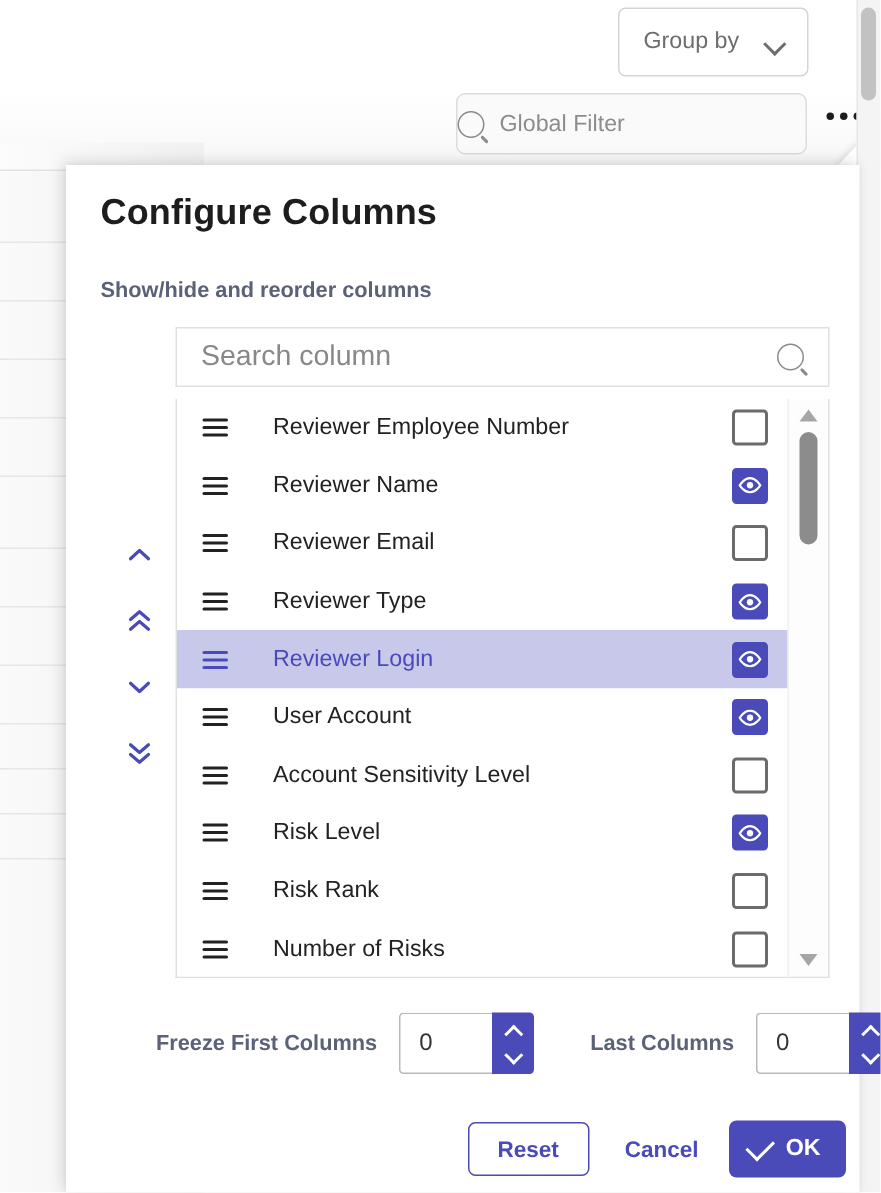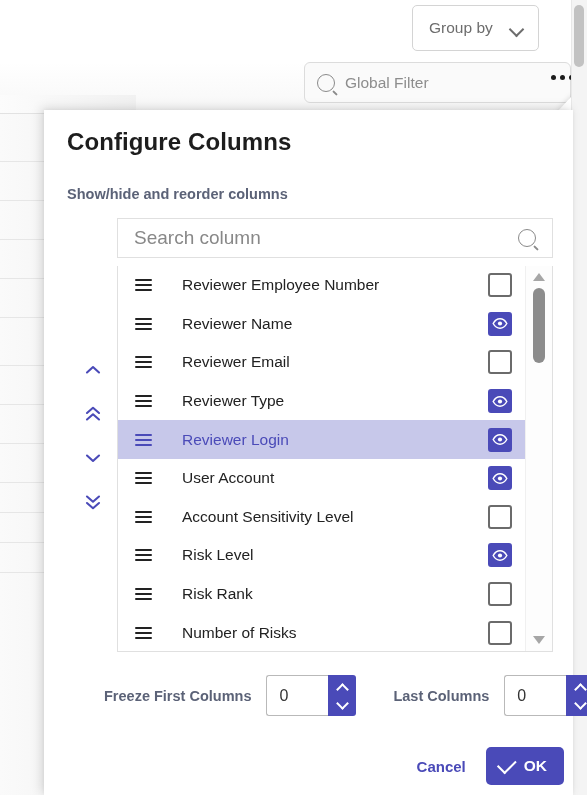--- a/index.html
+++ b/index.html
@@ -95,29 +95,29 @@
     border-left: 2px solid currentColor;
     border-bottom: 2px solid currentColor;
     transform: rotate(-45deg);
   }
 
   
   #globalfilter {
     position: absolute;
     left: 304px;
     top: 62px;
-    width: 267px;
+    width: 234px;
     height: 41px;
     border: 1px solid #dcdcdc;
     border-radius: 6px;
     background: #fafafa;
     box-sizing: border-box;
     display: flex;
     align-items: center;
-    padding: 0 12px;
+    padding: 0 0;
     gap: 10px;
   }
   #globalfilter .gf-text {
     color: #8d8d8d;
     font-size: 15.5px;
   }
   .mag {
     width: 16px; height: 16px;
     border: 1.8px solid #8a8a8a;
     border-radius: 50%;
@@ -695,18 +695,19 @@
   <div class="spinner">
     <input type="text" value="0" style="">
     <div class="spin-btns">
       <span class="c up"></span>
       <span class="c down"></span>
     </div>
   </div>
 </div>
 
 <div id="footer-btns">
+  <button id="reset-btn">Reset</button>
   <button id="cancel-btn">Cancel</button>
   <button id="ok-btn">
     <span class="check"></span>
     <span>OK</span>
   </button>
 </div>
 
 </body></html>

